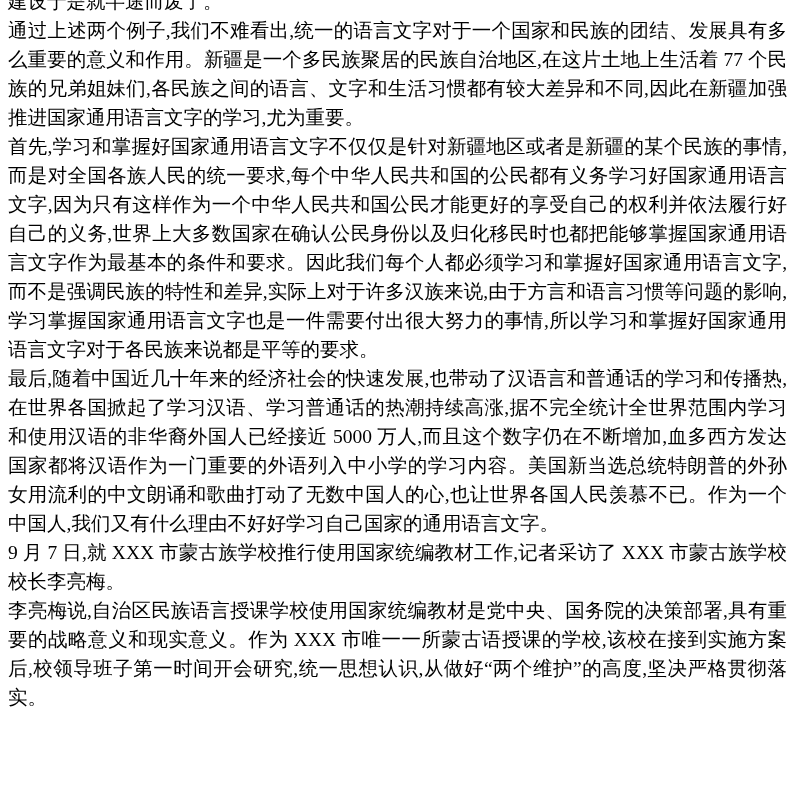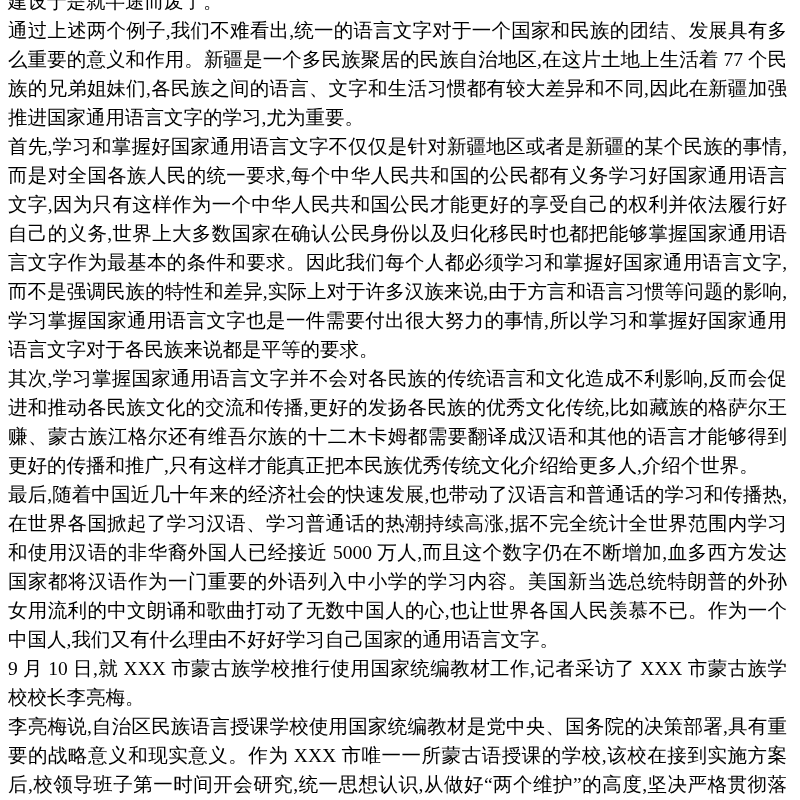--- a/index.html
+++ b/index.html
@@ -34,18 +34,17 @@
   }
 </style>
 </head>
 <body>
 
 <div class="page">
   <div class="doc-body">
     <p>建设于是就半途而废了。</p>
     <p>通过上述两个例子,我们不难看出,统一的语言文字对于一个国家和民族的团结、发展具有多么重要的意义和作用。新疆是一个多民族聚居的民族自治地区,在这片土地上生活着 77 个民族的兄弟姐妹们,各民族之间的语言、文字和生活习惯都有较大差异和不同,因此在新疆加强推进国家通用语言文字的学习,尤为重要。</p>
     <p>首先,学习和掌握好国家通用语言文字不仅仅是针对新疆地区或者是新疆的某个民族的事情,而是对全国各族人民的统一要求,每个中华人民共和国的公民都有义务学习好国家通用语言文字,因为只有这样作为一个中华人民共和国公民才能更好的享受自己的权利并依法履行好自己的义务,世界上大多数国家在确认公民身份以及归化移民时也都把能够掌握国家通用语言文字作为最基本的条件和要求。因此我们每个人都必须学习和掌握好国家通用语言文字,而不是强调民族的特性和差异,实际上对于许多汉族来说,由于方言和语言习惯等问题的影响,学习掌握国家通用语言文字也是一件需要付出很大努力的事情,所以学习和掌握好国家通用语言文字对于各民族来说都是平等的要求。</p>
-    <p>其次,学习掌握国家通用语言文字并不会对各民族的传统语言和文化造成不利影响,反而会促进和推动各民族文化的交流和传播,更好的发扬各民族的优秀文化传统,比如藏族的格萨尔王赚、蒙古族江格尔还有维吾尔族的十二木卡姆都需要翻译成汉语和其他的语言才能够得到更好的传播和推广,只有这样才能真正把本民族优秀传统文化介绍给更多人,介绍个世界。</p>
     <p>最后,随着中国近几十年来的经济社会的快速发展,也带动了汉语言和普通话的学习和传播热,在世界各国掀起了学习汉语、学习普通话的热潮持续高涨,据不完全统计全世界范围内学习和使用汉语的非华裔外国人已经接近 5000 万人,而且这个数字仍在不断增加,血多西方发达国家都将汉语作为一门重要的外语列入中小学的学习内容。美国新当选总统特朗普的外孙女用流利的中文朗诵和歌曲打动了无数中国人的心,也让世界各国人民羡慕不已。作为一个中国人,我们又有什么理由不好好学习自己国家的通用语言文字。</p>
-    <p>9 月 10 日,就 XXX 市蒙古族学校推行使用国家统编教材工作,记者采访了 XXX 市蒙古族学校校长李亮梅。</p>
+    <p>9 月 7 日,就 XXX 市蒙古族学校推行使用国家统编教材工作,记者采访了 XXX 市蒙古族学校校长李亮梅。</p>
     <p>李亮梅说,自治区民族语言授课学校使用国家统编教材是党中央、国务院的决策部署,具有重要的战略意义和现实意义。作为 XXX 市唯一一所蒙古语授课的学校,该校在接到实施方案后,校领导班子第一时间开会研究,统一思想认识,从做好“两个维护”的高度,坚决严格贯彻落实。</p>
   </div>
 </div>
 
 </body></html>

